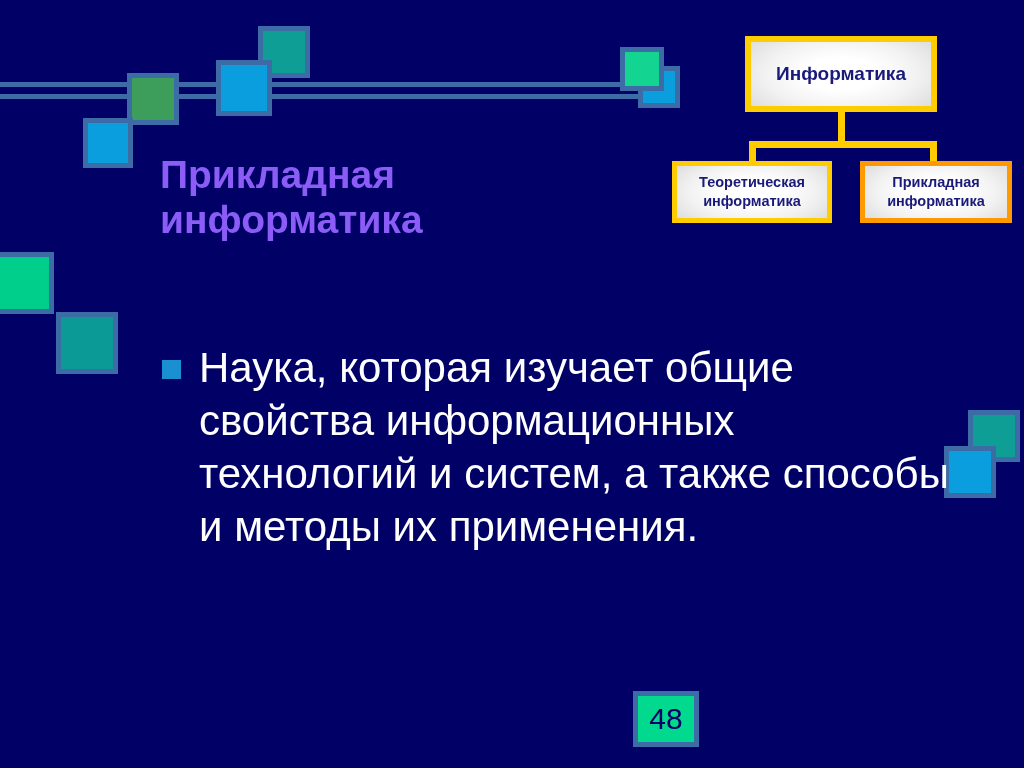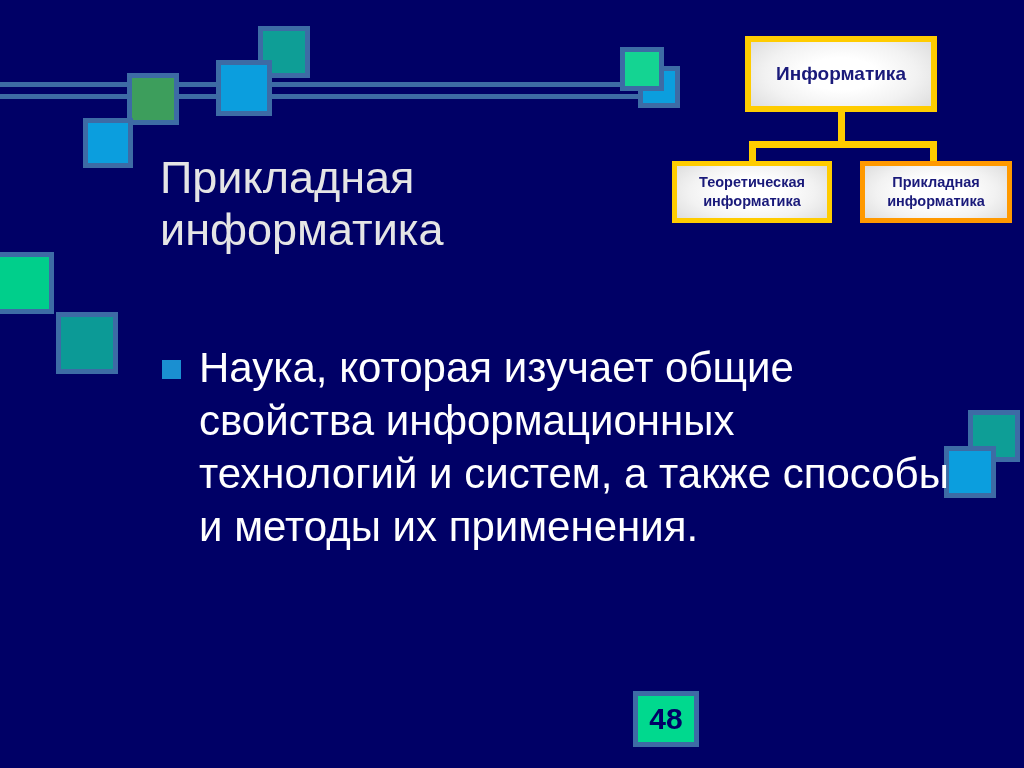--- a/index.html
+++ b/index.html
@@ -29,24 +29,24 @@
     box-sizing: border-box;
     border: 5px solid #3d6ba5;
   }
 
   
   #title {
     position: absolute;
     left: 160px;
     top: 152px;
     width: 520px;
-    color: #e5e5e5;
-    font-size: 45px;
+    color: #8b5cf6;
+    font-size: 39px;
     line-height: 1.16;
-    font-weight: 400;
+    font-weight: 700;
     letter-spacing: 0px;
     white-space: pre-line;
   }
 
   
   #body {
     position: absolute;
     left: 162px;
     top: 342px;
     width: 790px;
@@ -137,21 +137,21 @@
     width: 66px;
     height: 56px;
     box-sizing: border-box;
     border: 5px solid #3d6ba5;
     background: #00d98e;
     display: flex;
     align-items: center;
     justify-content: center;
     color: #000066;
     font-size: 30px;
-    font-weight: 700;
+    font-weight: 400;
   }
 </style>
 </head>
 <body>
 
 <div id="slide">
 
   <div class="rule" style="left:0px; top:82px; width:660px; height:5px;"></div>
   <div class="rule" style="left:0px; top:94px; width:660px; height:5px;"></div>
 

